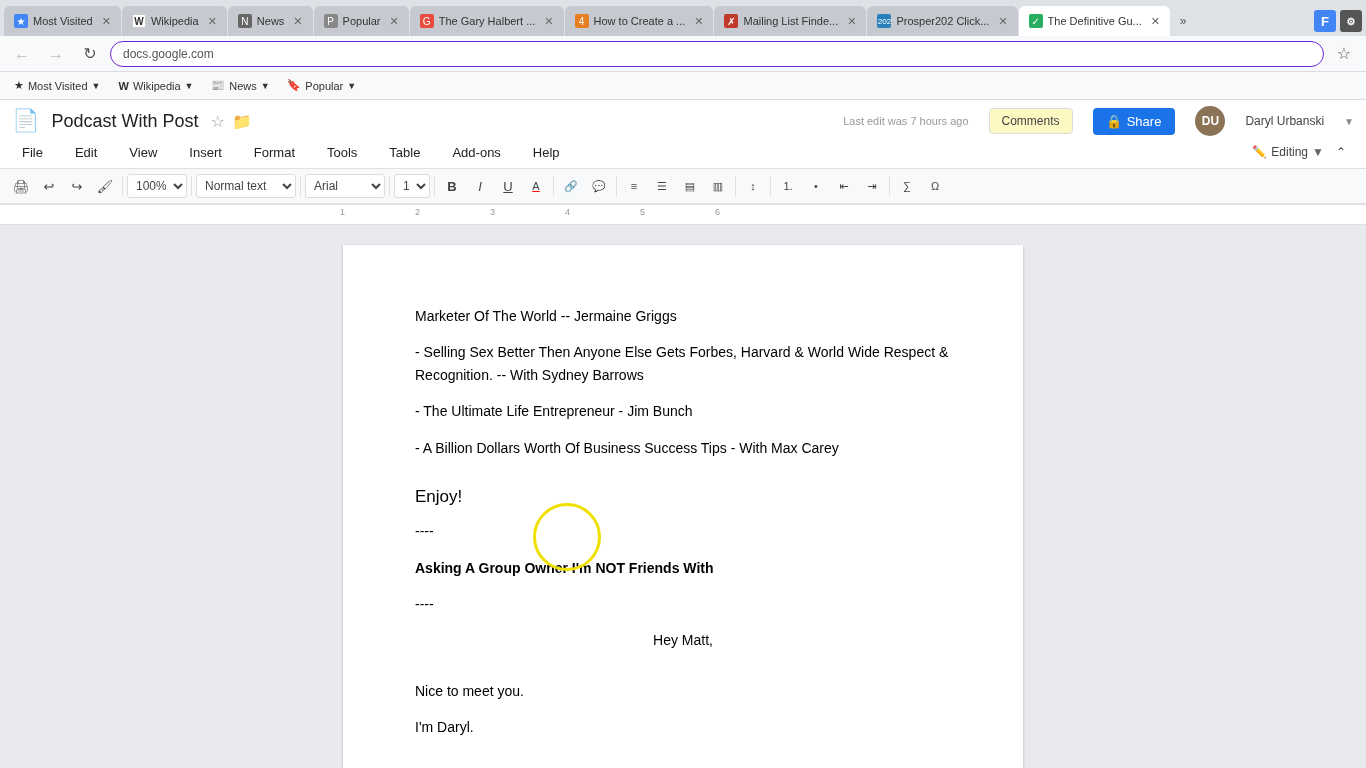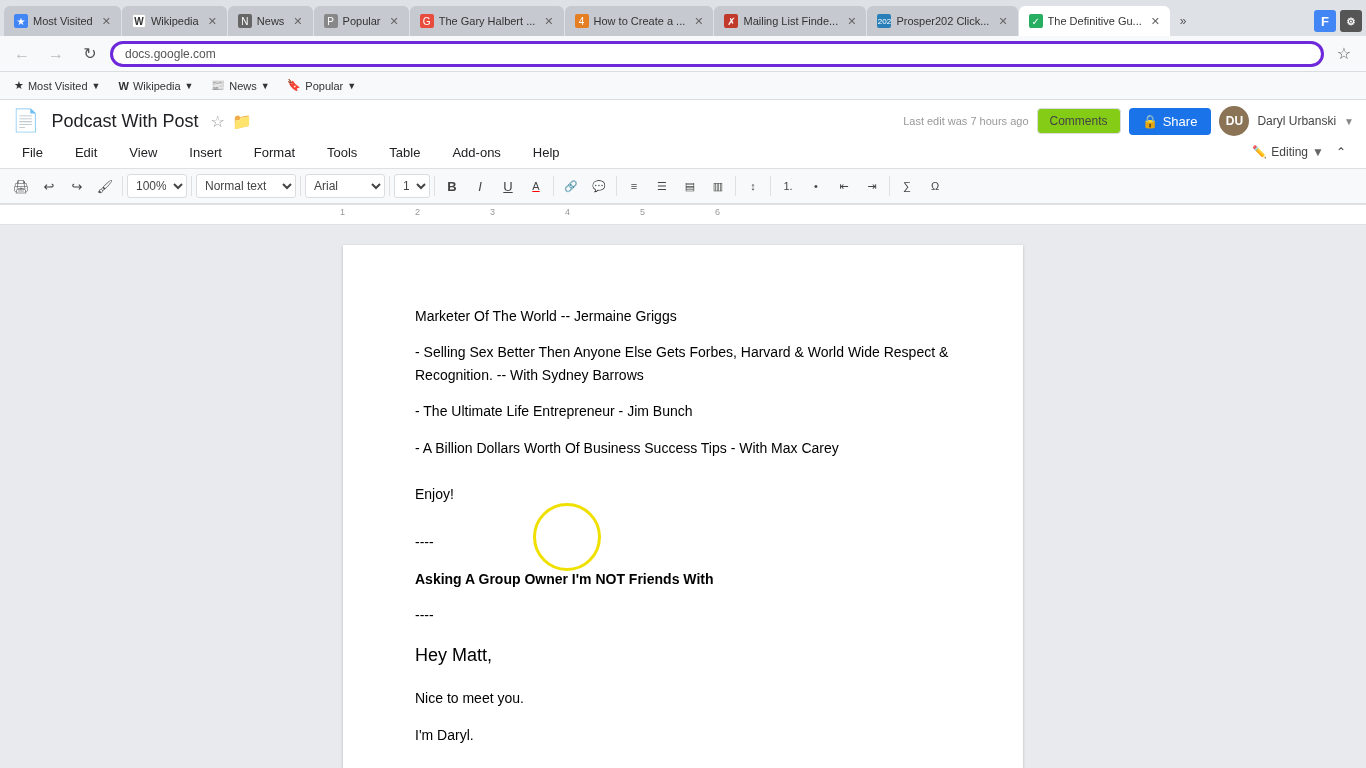--- a/index.html
+++ b/index.html
@@ -38,24 +38,24 @@
     
     .docs-app { flex: 1; background: white; display: flex; flex-direction: column; overflow: hidden; }
 
     
     .docs-header { background: white; border-bottom: 1px solid #e0e0e0; flex-shrink: 0; }
     .docs-title-bar { display: flex; align-items: center; padding: 6px 12px 0 12px; gap: 8px; }
     .docs-logo { color: #4285f4; font-size: 22px; margin-right: 4px; }
     .docs-title { font-size: 18px; color: #202124; font-weight: normal; }
     .title-star { color: #999; font-size: 16px; cursor: pointer; margin-left: 4px; }
     .title-folder { color: #5f6368; font-size: 16px; cursor: pointer; }
-    .docs-header-right { margin-left: auto; display: flex; align-items: center; gap: 8px; }
+    .docs-header-right { margin-left: auto; display: flex; align-items: center; gap: 20px; }
     .last-edit { font-size: 11px; color: #999; }
     .user-avatar { width: 30px; height: 30px; border-radius: 50%; background: #8b7355; color: white; display: flex; align-items: center; justify-content: center; font-size: 12px; font-weight: bold; }
-    .comments-btn { border: 1px solid #dadce0; background: #84cc16; padding: 5px 12px; border-radius: 4px; font-size: 12px; cursor: pointer; color: #444; }
+    .comments-btn { border: 1px solid #dadce0; background: #fef9c3; padding: 5px 12px; border-radius: 4px; font-size: 12px; cursor: pointer; color: #444; }
     .share-btn { background: #1a73e8; color: white; border: none; padding: 6px 14px; border-radius: 4px; font-size: 13px; font-weight: 500; cursor: pointer; display: flex; align-items: center; gap: 4px; }
 
     
     .docs-menu { display: flex; align-items: center; padding: 0 12px; height: 32px; gap: 12px; }
     .menu-item { padding: 4px 10px; font-size: 13px; color: #202124; cursor: pointer; border-radius: 3px; }
 
     
     .docs-toolbar { display: flex; align-items: center; padding: 2px 8px; height: 36px; background: #f8f9fa; border-top: 1px solid #e0e0e0; border-bottom: 1px solid #e0e0e0; gap: 2px; flex-wrap: nowrap; overflow: hidden; flex-shrink: 0; }
     .toolbar-btn { width: 26px; height: 26px; display: flex; align-items: center; justify-content: center; border-radius: 3px; cursor: pointer; font-size: 13px; color: #444; border: none; background: none; }
     .toolbar-divider { width: 1px; height: 20px; background: #e0e0e0; margin: 0 2px; flex-shrink: 0; }
@@ -137,21 +137,21 @@
     <div class="tab-extensions">
       <div class="ext-icon" style="background:#4285f4;color:white;font-weight:bold;font-size:13px;">F</div>
       <div class="ext-icon" style="background:#555;color:white;font-size:10px;">⚙</div>
     </div>
   </div>
 
   <div class="address-bar">
     <div class="nav-btn disabled">←</div>
     <div class="nav-btn disabled">→</div>
     <div class="nav-btn">↻</div>
-    <div style="flex:1;height:26px;background:white;border:3px solid #6d28d9;border-radius:13px;display:flex;align-items:center;padding:0 12px;font-size:12px;color:#555;">
+    <div style="flex:1;height:26px;background:white;border:1px solid #6d28d9;border-radius:13px;display:flex;align-items:center;padding:0 12px;font-size:12px;color:#555;">
       docs.google.com
     </div>
     <div class="nav-btn">☆</div>
   </div>
 
   <div class="bookmark-bar">
     <div class="bookmark-item">
       <span>★</span>
       <span>Most Visited</span>
       <span style="font-size:9px;">▼</span>
@@ -280,29 +280,29 @@
           <div id="doc-paragraphs">
           <div style="margin-bottom: 4px; font-size: 14px; line-height: 1.6;">Marketer Of The World -- Jermaine Griggs</div>
               <div style="height: 10px;"></div>
               <div style="margin-bottom: 4px; font-size: 14px; line-height: 1.6;">- Selling Sex Better Then Anyone Else Gets Forbes, Harvard &amp; World Wide Respect &amp; Recognition. -- With Sydney Barrows</div>
               <div style="height: 10px;"></div>
               <div style="margin-bottom: 4px; font-size: 14px; line-height: 1.6;">- The Ultimate Life Entrepreneur - Jim Bunch</div>
               <div style="height: 10px;"></div>
               <div style="margin-bottom: 4px; font-size: 14px; line-height: 1.6;">- A Billion Dollars Worth Of Business Success Tips - With Max Carey</div>
               <div style="height: 10px;"></div>
               <div style="height: 10px;"></div>
-              <div style="margin-bottom: 16px; font-size: 14px; line-height: 1.6;">Enjoy!</div>
+              <div style="margin-bottom: 0; font-size: 17px; line-height: 1.6;">Enjoy!</div>
               <div style="height: 10px;"></div>
               <div style="margin-bottom: 4px; font-size: 14px; line-height: 1.6;">----</div>
               <div style="height: 10px;"></div>
               <div style="margin-bottom: 4px; font-size: 14px; line-height: 1.6; font-weight: bold;">Asking A Group Owner I'm NOT Friends With</div>
               <div style="height: 10px;"></div>
               <div style="margin-bottom: 4px; font-size: 14px; line-height: 1.6;">----</div>
               <div style="height: 10px;"></div>
-              <div style="margin-bottom: 8px; font-size: 18px; line-height: 1.6;">Hey Matt,</div>
+              <div style="margin-bottom: 18px; font-size: 14px; line-height: 1.6; text-align: center;">Hey Matt,</div>
               <div style="height: 10px;"></div>
               <div style="margin-bottom: 4px; font-size: 14px; line-height: 1.6;">Nice to meet you.</div>
               <div style="height: 10px;"></div>
               <div style="margin-bottom: 4px; font-size: 14px; line-height: 1.6;">I'm Daryl.</div>
             </div>
         </div>
       </div>
     </div>
   </div>
 </div>

